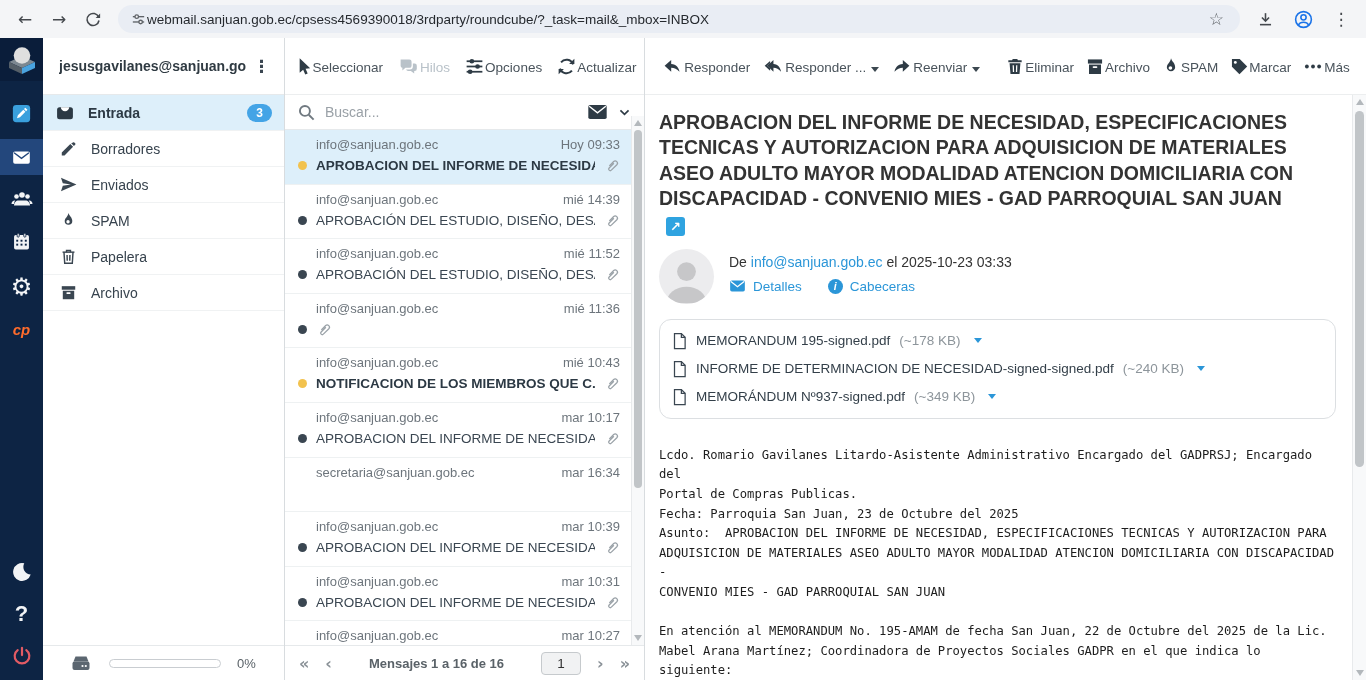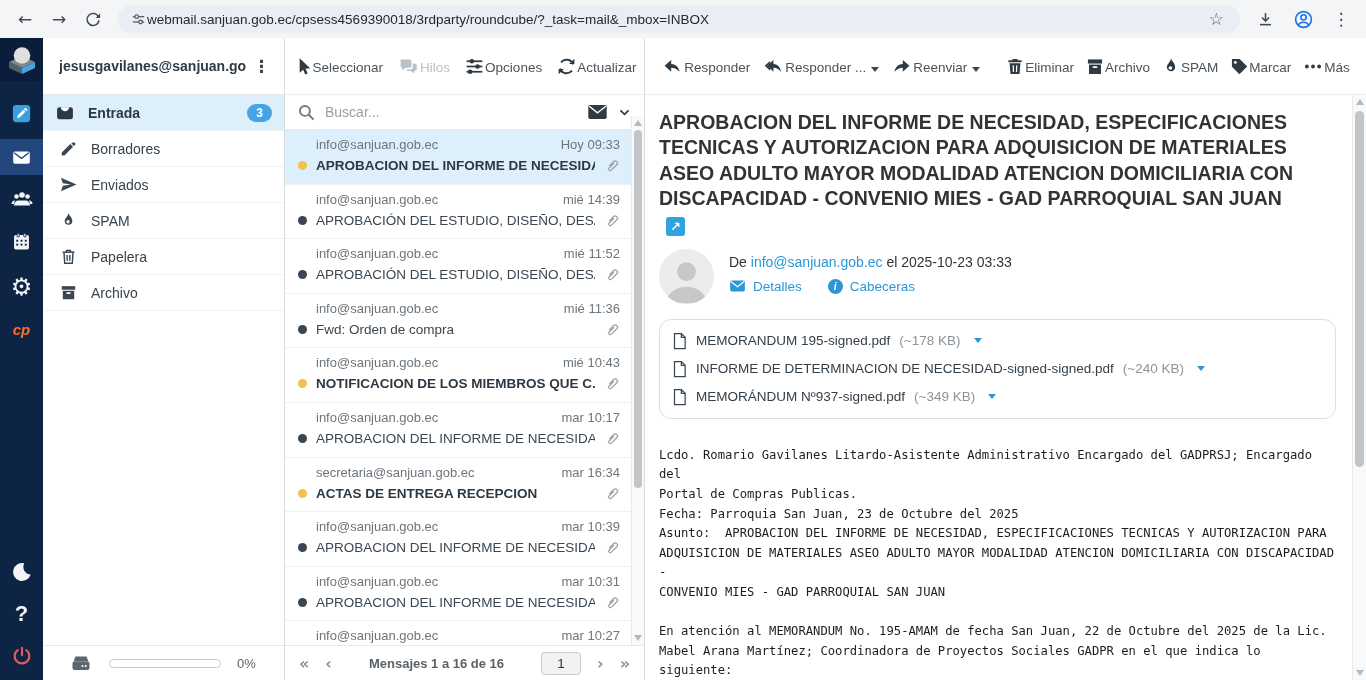--- a/index.html
+++ b/index.html
@@ -449,21 +449,20 @@
           </div>
       </div>
 
       <div class="mrow">
         <div class="m1">
             <span>info@sanjuan.gob.ec</span>
             <span>mié 11:36</span>
           </div>
         <div class="m2">
             <span class="dot read"></span>
-            <span class="msub">Fwd: Orden de compra</span>
             <span class="clip">
               <svg width="16" height="17" viewBox="0 0 24 24">
                 <path fill="none" stroke="#9aa2a8" stroke-width="1.9" d="M8 12.5 L14.5 6 a3.4 3.4 0 0 1 4.8 4.8 L11 19 a2.3 2.3 0 0 1 -3.3 -3.3 L14.8 8.6"></path>
               </svg>
             </span>
           </div>
       </div>
 
       <div class="mrow unread">
         <div class="m1">
@@ -494,29 +493,20 @@
                 <path fill="none" stroke="#9aa2a8" stroke-width="1.9" d="M8 12.5 L14.5 6 a3.4 3.4 0 0 1 4.8 4.8 L11 19 a2.3 2.3 0 0 1 -3.3 -3.3 L14.8 8.6"></path>
               </svg>
             </span>
           </div>
       </div>
 
       <div class="mrow unread">
         <div class="m1">
             <span>secretaria@sanjuan.gob.ec</span>
             <span>mar 16:34</span>
-          </div>
-        <div class="m2">
-            <span class="dot unread"></span>
-            <span class="msub">ACTAS DE ENTREGA RECEPCION</span>
-            <span class="clip">
-              <svg width="16" height="17" viewBox="0 0 24 24">
-                <path fill="none" stroke="#9aa2a8" stroke-width="1.9" d="M8 12.5 L14.5 6 a3.4 3.4 0 0 1 4.8 4.8 L11 19 a2.3 2.3 0 0 1 -3.3 -3.3 L14.8 8.6"></path>
-              </svg>
-            </span>
           </div>
       </div>
 
       <div class="mrow">
         <div class="m1">
             <span>info@sanjuan.gob.ec</span>
             <span>mar 10:39</span>
           </div>
         <div class="m2">
             <span class="dot read"></span>

